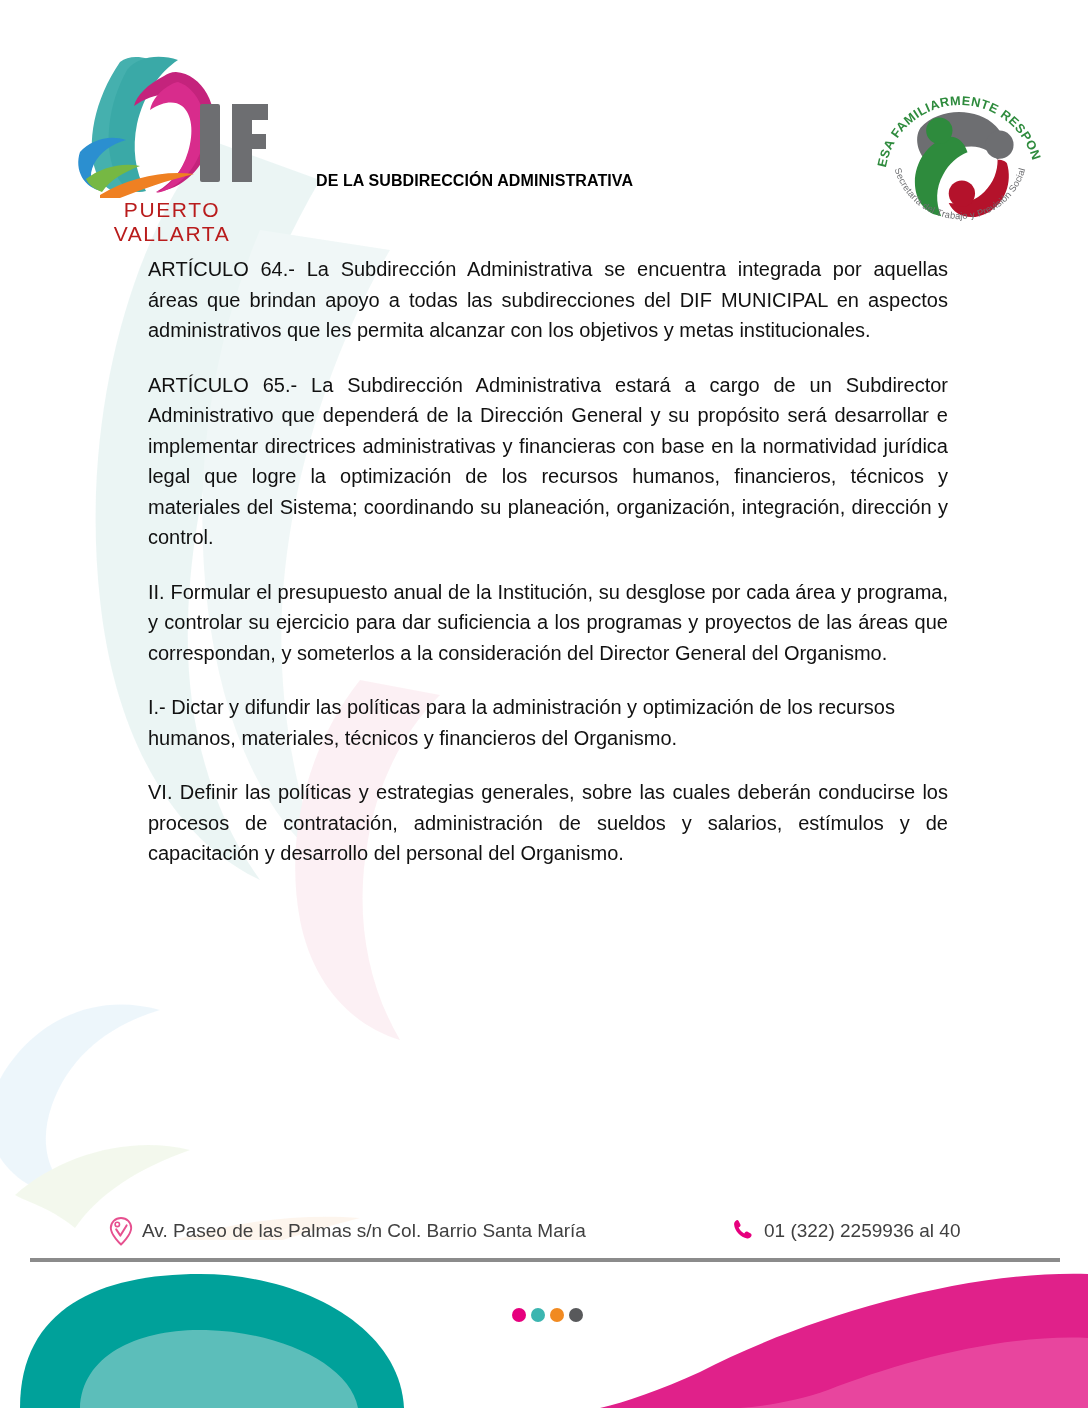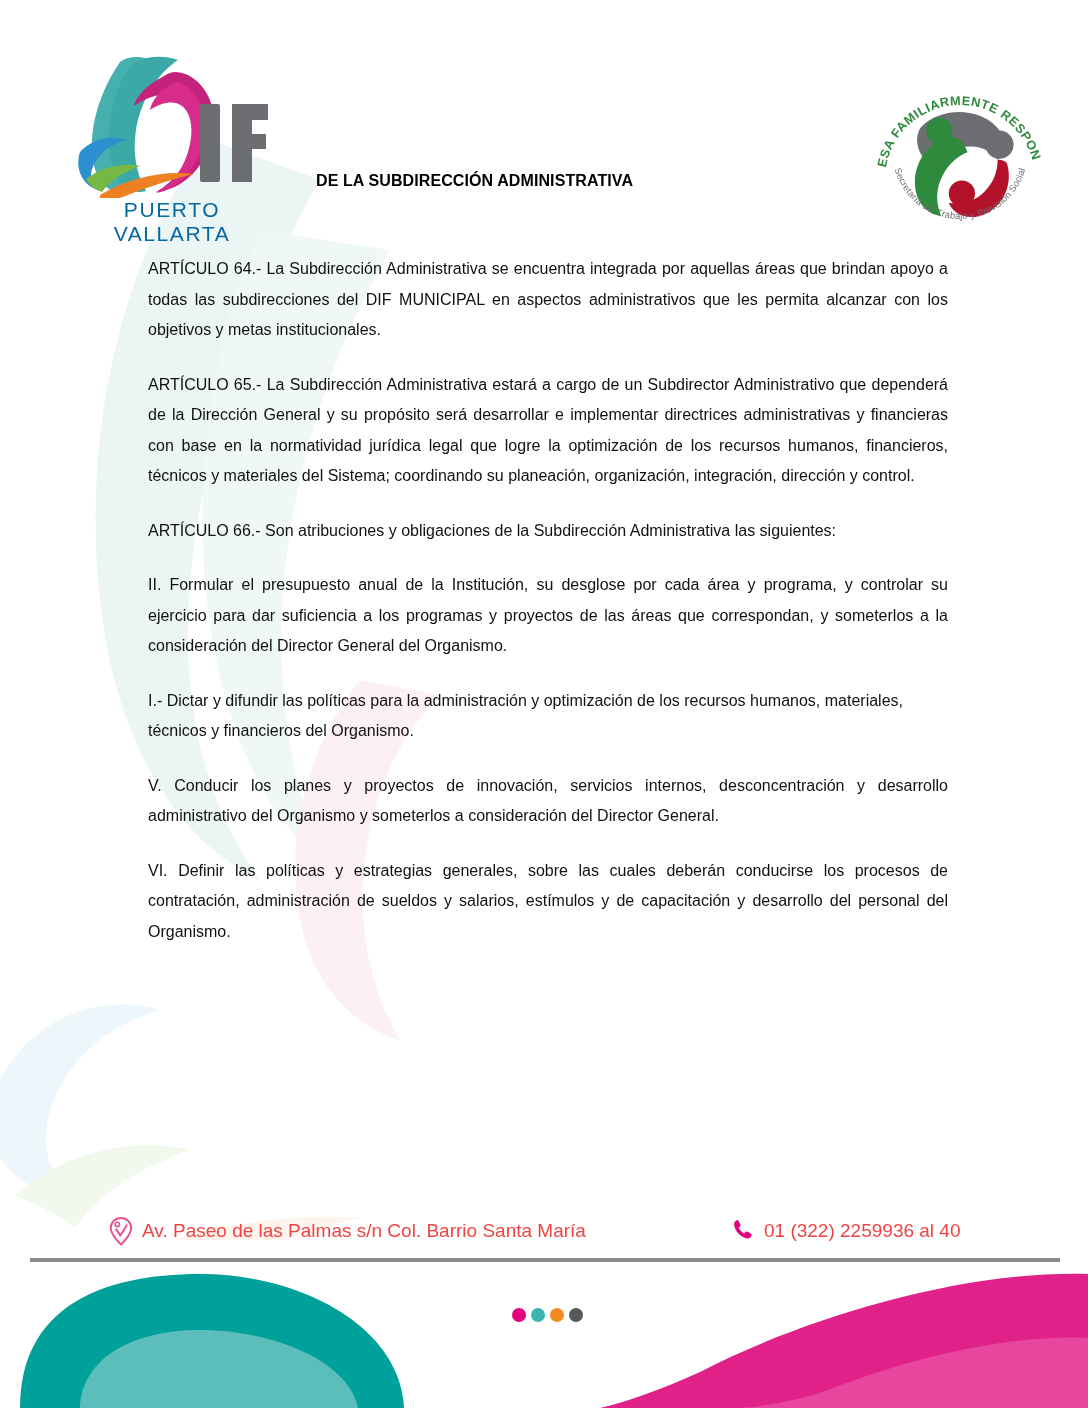--- a/index.html
+++ b/index.html
@@ -57,21 +57,21 @@
 
   .dif-logo .wordmark {
     position: absolute;
     left: 2px;
     top: 150px;
     width: 196px;
     text-align: center;
     font-family: "Liberation Sans", sans-serif;
     font-size: 21px;
     letter-spacing: 1.6px;
-    color: #0369a1;
+    color: #b91c1c;
     font-weight: 400;
   }
 
   .doc-title {
     position: absolute;
     left: 316px;
     top: 172px;
     font-family: "Liberation Sans", sans-serif;
     font-size: 16px;
     font-weight: bold;
@@ -92,21 +92,21 @@
   .content {
     position: absolute;
     left: 148px;
     top: 254px;
     width: 800px;
     z-index: 2;
   }
 
   .para {
     font-family: "Liberation Sans", sans-serif;
-    font-size: 16px;
+    font-size: 20px;
     line-height: 30.5px;
     color: #111111;
     text-align: justify;
     margin-bottom: 24px;
   }
   .para:last-child { margin-bottom: 0; }
   .para.left { text-align: left; }
 
   
   .footer {
@@ -127,21 +127,21 @@
     background: #8b8b8b;
   }
 
   .footer-item {
     position: absolute;
     display: flex;
     align-items: center;
     gap: 8px;
     font-family: "Liberation Sans", sans-serif;
     font-size: 19px;
-    color: #ef4444;
+    color: #404040;
     white-space: nowrap;
   }
 
   .footer-address { left: 108px; top: 4px; }
   .footer-phone  { left: 730px; top: 4px; }
 
   .footer-icon { display: inline-block; width: 26px; height: 30px; flex: 0 0 auto; }
 
   
   .bottom-deco {
@@ -230,24 +230,22 @@
       </text>
       <text font-family="Liberation Sans, sans-serif" font-size="10" fill="#6d6e71" letter-spacing="0.2">
         <textPath href="#arcBot" startOffset="50%" text-anchor="middle">Secretaría del Trabajo y Previsión Social</textPath>
       </text>
     </svg>
   </div>
 
   <div class="content">
     <p class="para">ARTÍCULO 64.- La Subdirección Administrativa se encuentra integrada por aquellas áreas que brindan apoyo a todas las subdirecciones del DIF MUNICIPAL en aspectos administrativos que les permita alcanzar con los objetivos y metas institucionales.</p>
     <p class="para">ARTÍCULO 65.- La Subdirección Administrativa estará a cargo de un Subdirector Administrativo que dependerá de la Dirección General y su propósito será desarrollar e implementar directrices administrativas y financieras con base en la normatividad jurídica legal que logre la optimización de los recursos humanos, financieros, técnicos y materiales del Sistema; coordinando su planeación, organización, integración, dirección y control.</p>
-    <p class="para left">ARTÍCULO 66.- Son atribuciones y obligaciones de la Subdirección Administrativa las siguientes:</p>
     <p class="para">II. Formular el presupuesto anual de la Institución, su desglose por cada área y programa, y controlar su ejercicio para dar suficiencia a los programas y proyectos de las áreas que correspondan, y someterlos a la consideración del Director General del Organismo.</p>
     <p class="para left">I.- Dictar y difundir las políticas para la administración y optimización de los recursos humanos, materiales, técnicos y financieros del Organismo.</p>
-    <p class="para">V. Conducir los planes y proyectos de innovación, servicios internos, desconcentración y desarrollo administrativo del Organismo y someterlos a consideración del Director General.</p>
     <p class="para">VI. Definir las políticas y estrategias generales, sobre las cuales deberán conducirse los procesos de contratación, administración de sueldos y salarios, estímulos y de capacitación y desarrollo del personal del Organismo.</p>
   </div>
 
   <div class="footer">
 
     <div class="footer-item footer-address">
       <svg class="footer-icon" viewBox="0 0 26 30" xmlns="http://www.w3.org/2000/svg">
         <path d="M13 2 C 7.2 2, 2.8 6.4, 2.8 12 C 2.8 19, 13 28.5, 13 28.5 C 13 28.5, 23.2 19, 23.2 12 C 23.2 6.4, 18.8 2, 13 2 Z" fill="none" stroke="#e6508f" stroke-width="1.9"></path>
         <circle cx="9.3" cy="8.4" r="2.2" fill="none" stroke="#e6508f" stroke-width="1.6"></circle>
         <path d="M8.2 13.4 L 12.4 19.6 L 18.6 9.4" fill="none" stroke="#e6508f" stroke-width="2" stroke-linecap="round" stroke-linejoin="round"></path>

